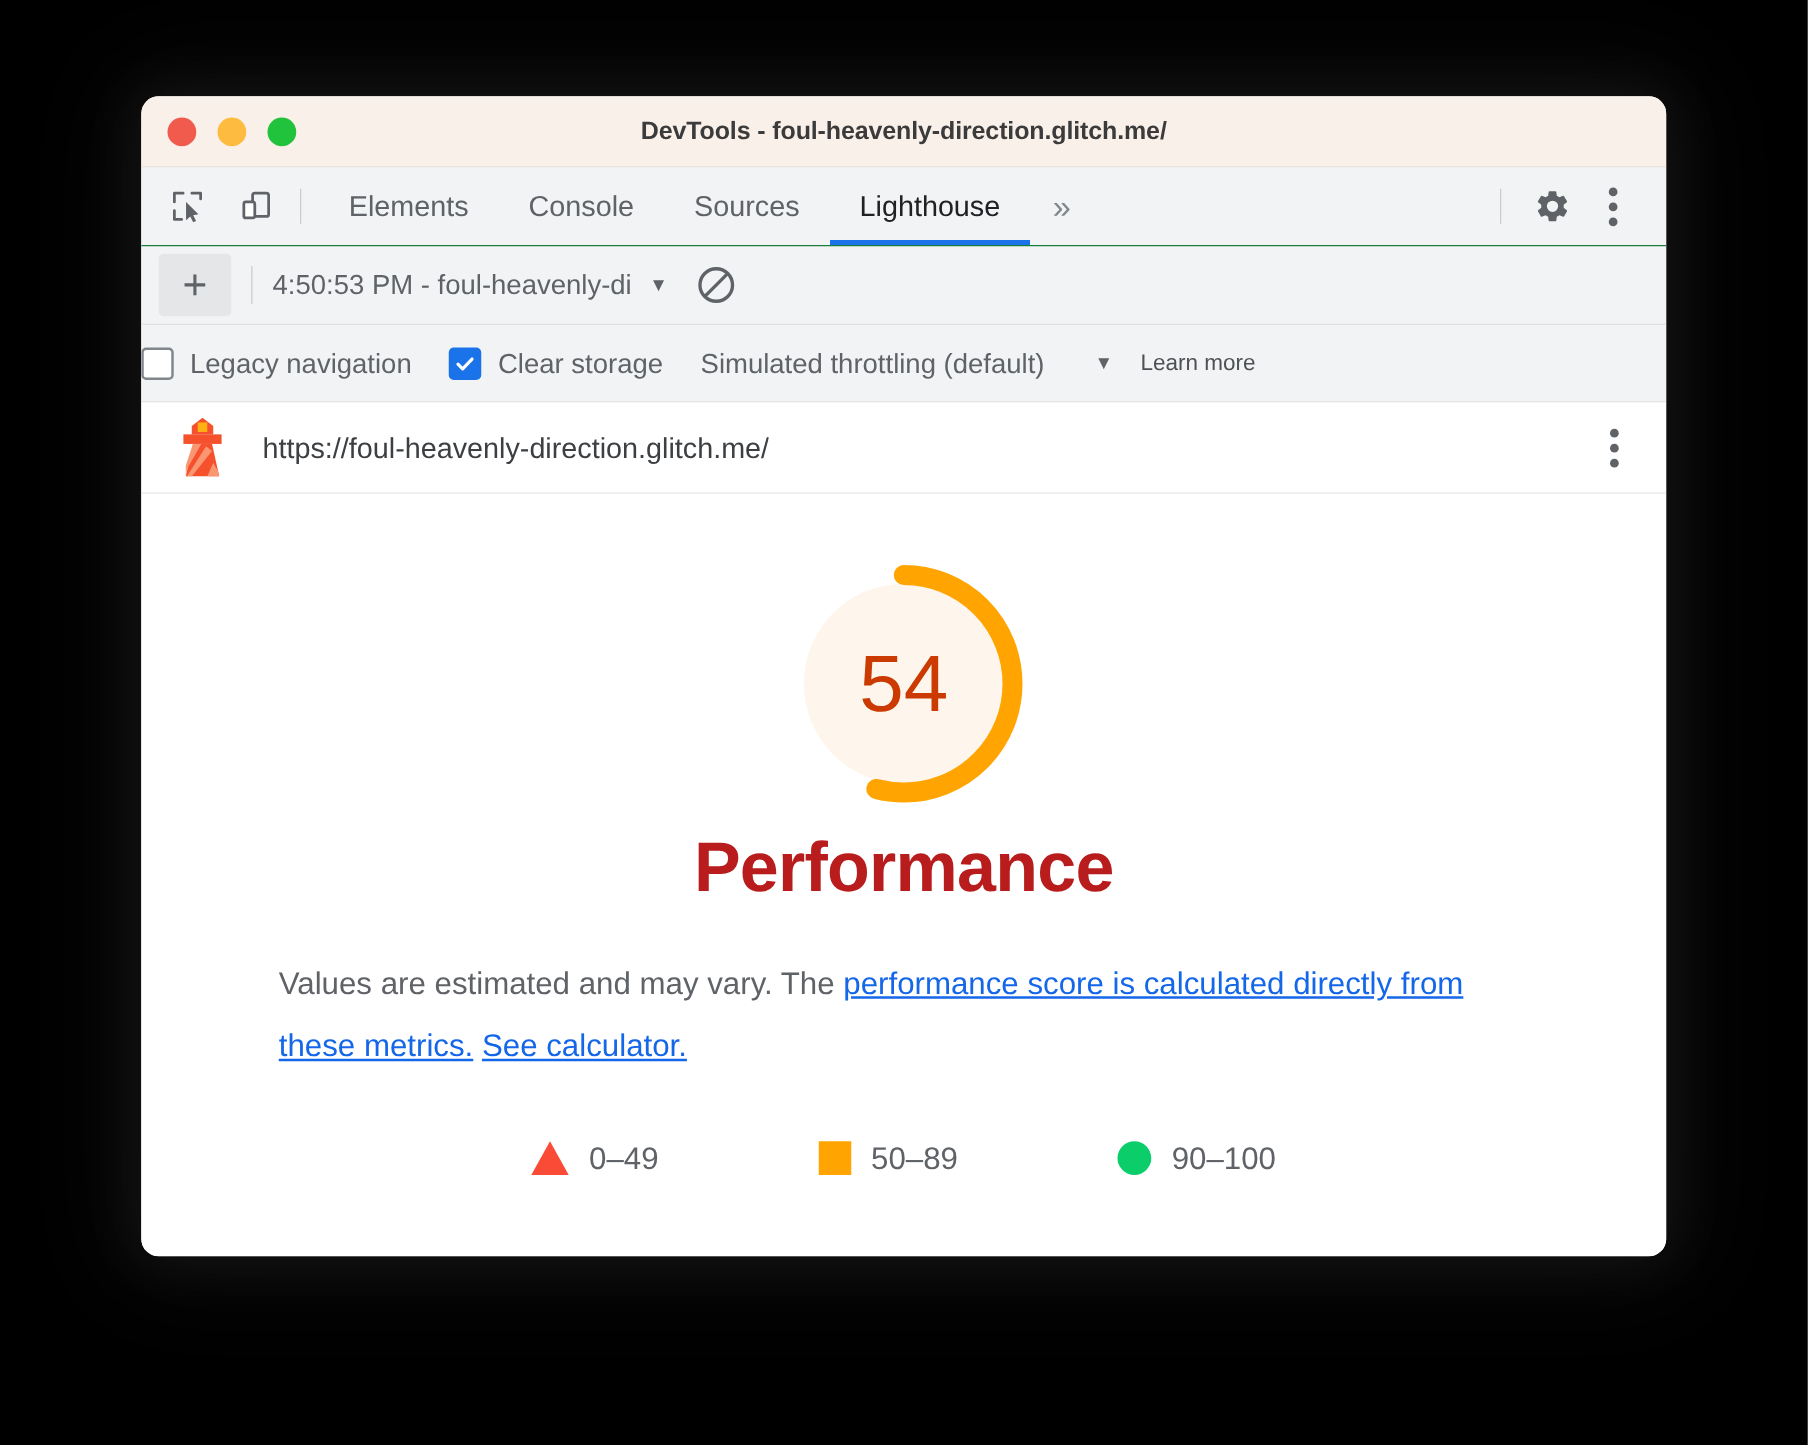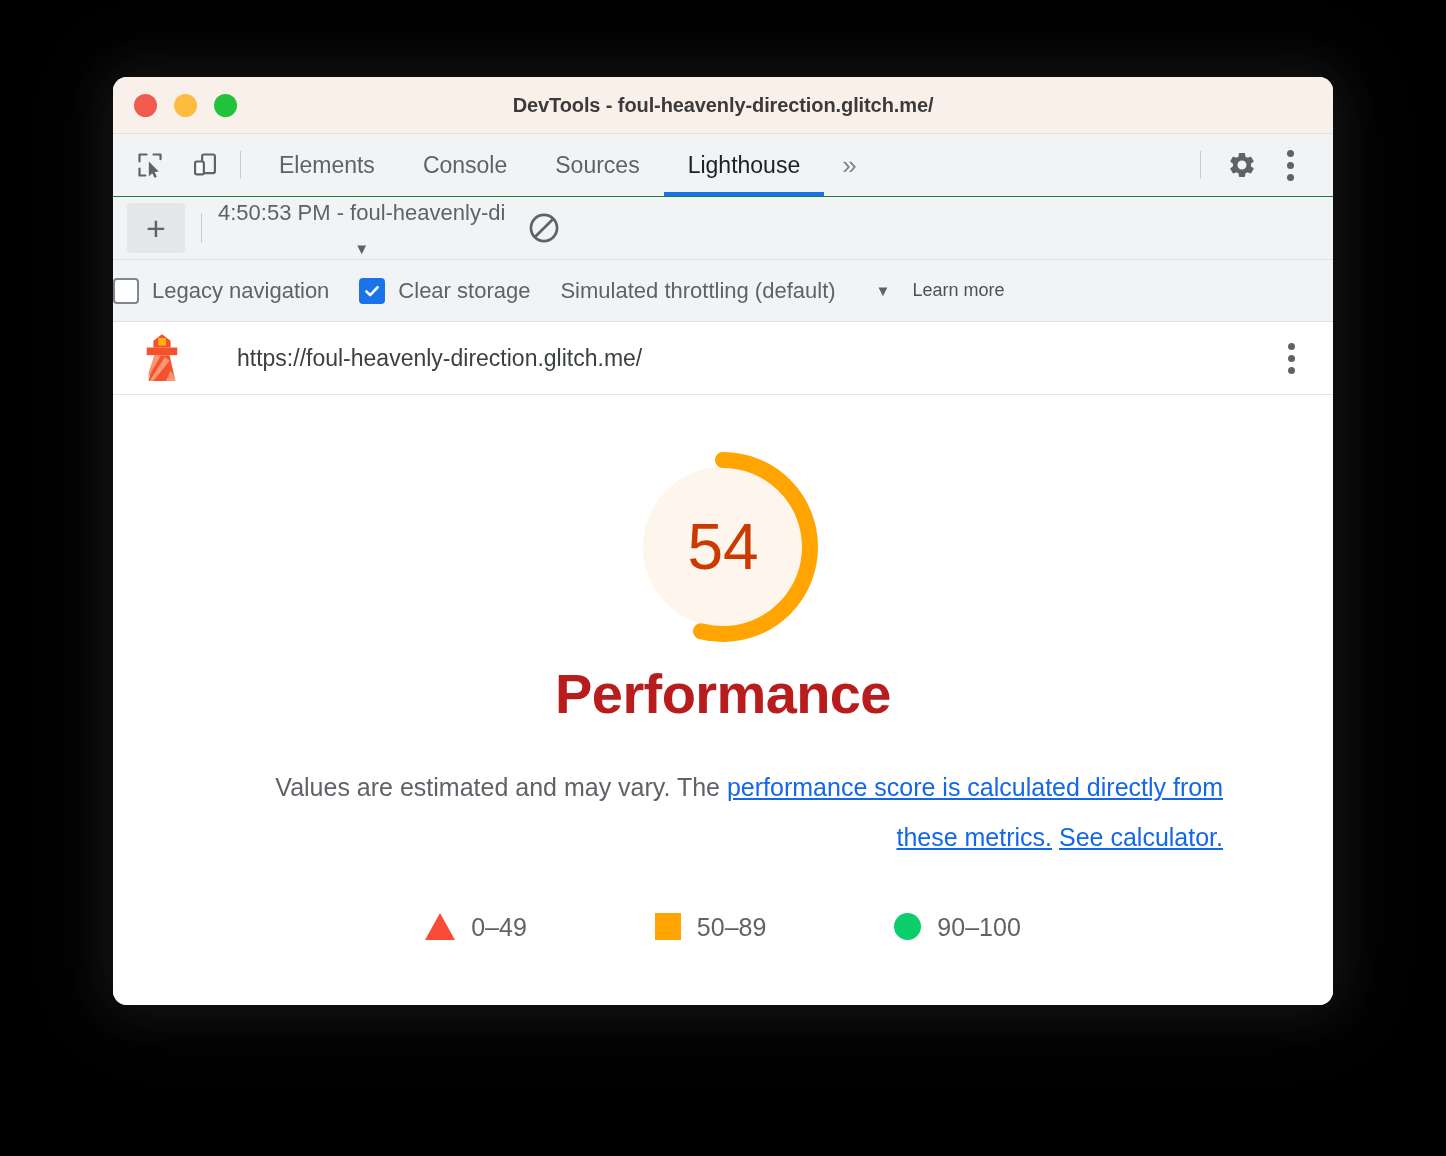--- a/index.html
+++ b/index.html
@@ -88,21 +88,21 @@
   .plus-btn {
     width: 58px; height: 50px;
     background: #e4e6e8; border-radius: 4px;
     display: flex; align-items: center; justify-content: center;
     font-size: 34px; color: #5f6368; font-weight: 300;
     cursor: default;
   }
   .tb-div { width: 1px; height: 30px; background: #c9cccf; margin: 0 16px; }
   .run-select {
     display: flex; align-items: center; gap: 14px;
-    max-width: 440px; cursor: default; flex-direction: column;
+    max-width: 440px; cursor: default;
   }
   .run-select .label {
     font-size: 22px; color: #5f6368;
     white-space: nowrap; overflow: hidden; text-overflow: clip;
     max-width: 404px;
   }
   .caret { font-size: 15px; color: #5f6368; }
   .clear-btn { margin-left: 22px; display: flex; align-items: center; cursor: default; }
 
   
@@ -129,21 +129,20 @@
     white-space: nowrap;
   }
 
   
   .url-row {
     height: 73px;
     background: #ffffff;
     border-bottom: 1px solid #e2e4e6;
     display: flex; align-items: center;
     padding: 0 38px 0 28px;
-    gap: 27px;
   }
   .lh-logo { width: 42px; height: 50px; flex: none; }
   .url-text {
     margin-left: 27px; font-size: 23px; color: #3c4043;
     white-space: nowrap; overflow: hidden;
   }
   .kebab { margin-left: auto; display: flex; flex-direction: column; gap: 5px; cursor: default; }
   .kebab i { width: 7px; height: 7px; border-radius: 50%; background: #5f6368; display: block; }
 
   
@@ -161,21 +160,21 @@
     font-size: 64px; color: #cb3a00; letter-spacing: 0px;
     font-family: "Liberation Sans", sans-serif;
   }
   .cat-title {
     margin-top: 16px;
     font-size: 56px; color: #b91c1c; font-weight: bold;
     letter-spacing: -0.6px;
   }
   .desc {
     margin-top: 36px;
-    width: 1000px; text-align: right;
+    width: 1000px; text-align: left;
     font-size: 25px; line-height: 50px; color: #5f6368;
   }
   .desc a { color: #1467e8; text-decoration: underline; cursor: default; }
   .legend {
     margin-top: 50px;
     display: flex; align-items: center; gap: 0;
   }
   .legend-item { display: flex; gap: 16px; margin: 1px 64px; }
   .legend-item .lbl { font-size: 25px; color: #5f6368; white-space: nowrap; }
   .tri {

